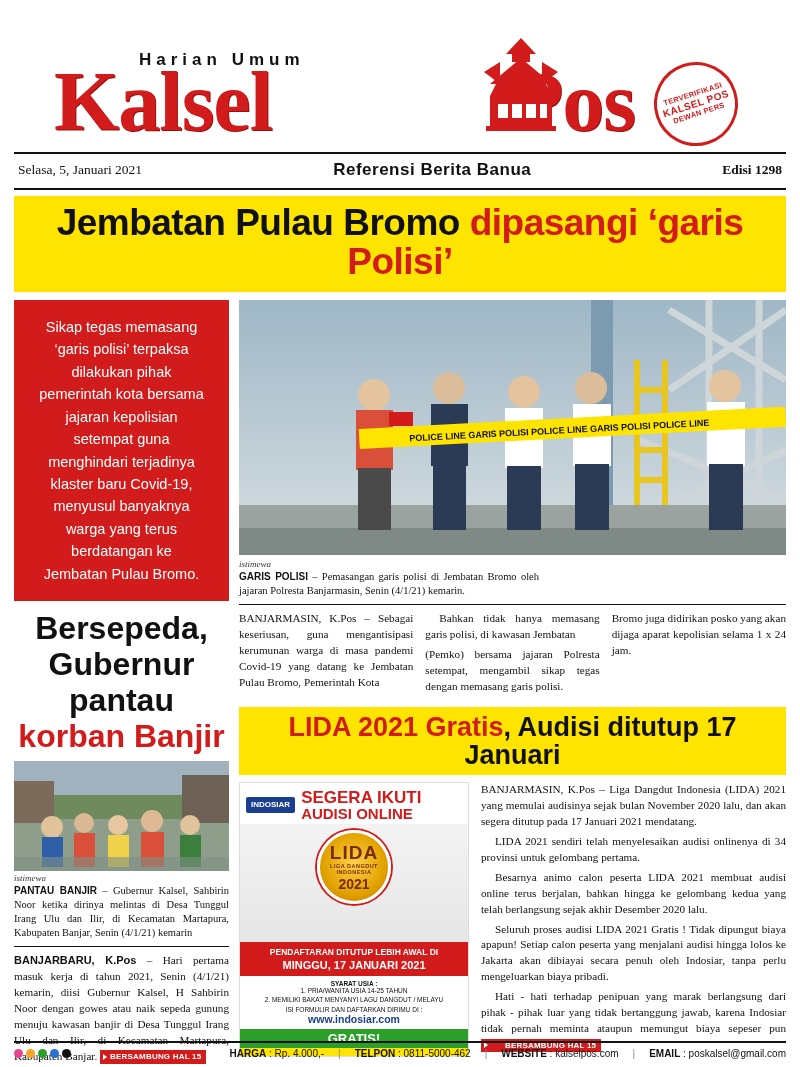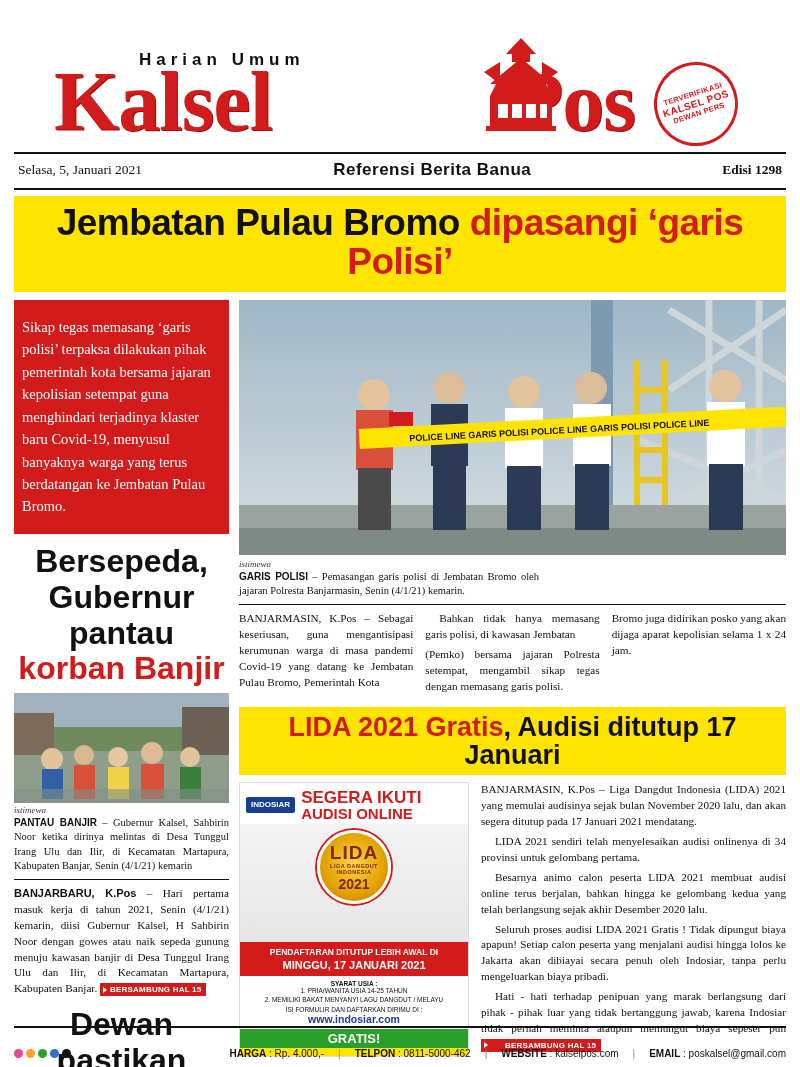--- a/index.html
+++ b/index.html
@@ -64,23 +64,23 @@
   }
   .banner h1 .red { color:#d21b1b; }
 
   
   .body-grid { display:flex; gap:10px; margin-top:8px; }
   .col-left { width:215px; }
   .col-right { width:547px; }
 
   
   .leadbox {
-    background:#d21b1b; color:#fff; text-align:left;
-    padding:16px 8px; font-size:14.5px; line-height:1.55;
-    font-family:Liberation Serif, serif;
+    background:#d21b1b; color:#fff; text-align:center;
+    padding:16px 25px; font-size:14.5px; line-height:1.55;
+    font-family:Liberation Sans, sans-serif;
   }
 
   
   .subhead {
     font-family:"Liberation Sans", sans-serif; font-weight:bold;
     font-size:32px; line-height:1.12; text-align:center; margin:10px 0 6px;
   }
   .subhead .red { color:#d21b1b; }
 
   .photo { width:100%; display:block; }
@@ -168,21 +168,21 @@
     background:#2aa02a; color:#fff; font-size:13px; font-weight:bold; padding:2px 0;
   }
   .ad-bottom { background:#ffe400; color:#111; padding:4px 6px; }
 
   
   .footer {
     position:absolute; left:14px; right:14px; bottom:8px;
   }
   .foot-rule { border-top:2px solid #111; }
   .foot-inner {
-    display:flex; align-items:center; gap:10px; padding-top:20px;
+    display:flex; align-items:center; gap:10px; padding-top:5px;
     font-family:"Liberation Sans", sans-serif; font-size:10px;justify-content:flex-end;
   }
   .dots { display:flex; gap:3px; align-items:center; }
   .dot { width:9px; height:9px; border-radius:50%; display:block; }
   .foot-items { display:flex; gap:14px; flex:1; justify-content:flex-end; align-items:center; }
   .foot-items b { font-weight:bold; }
   .sep { color:#888; }
 </style>
 </head>
 <body>

